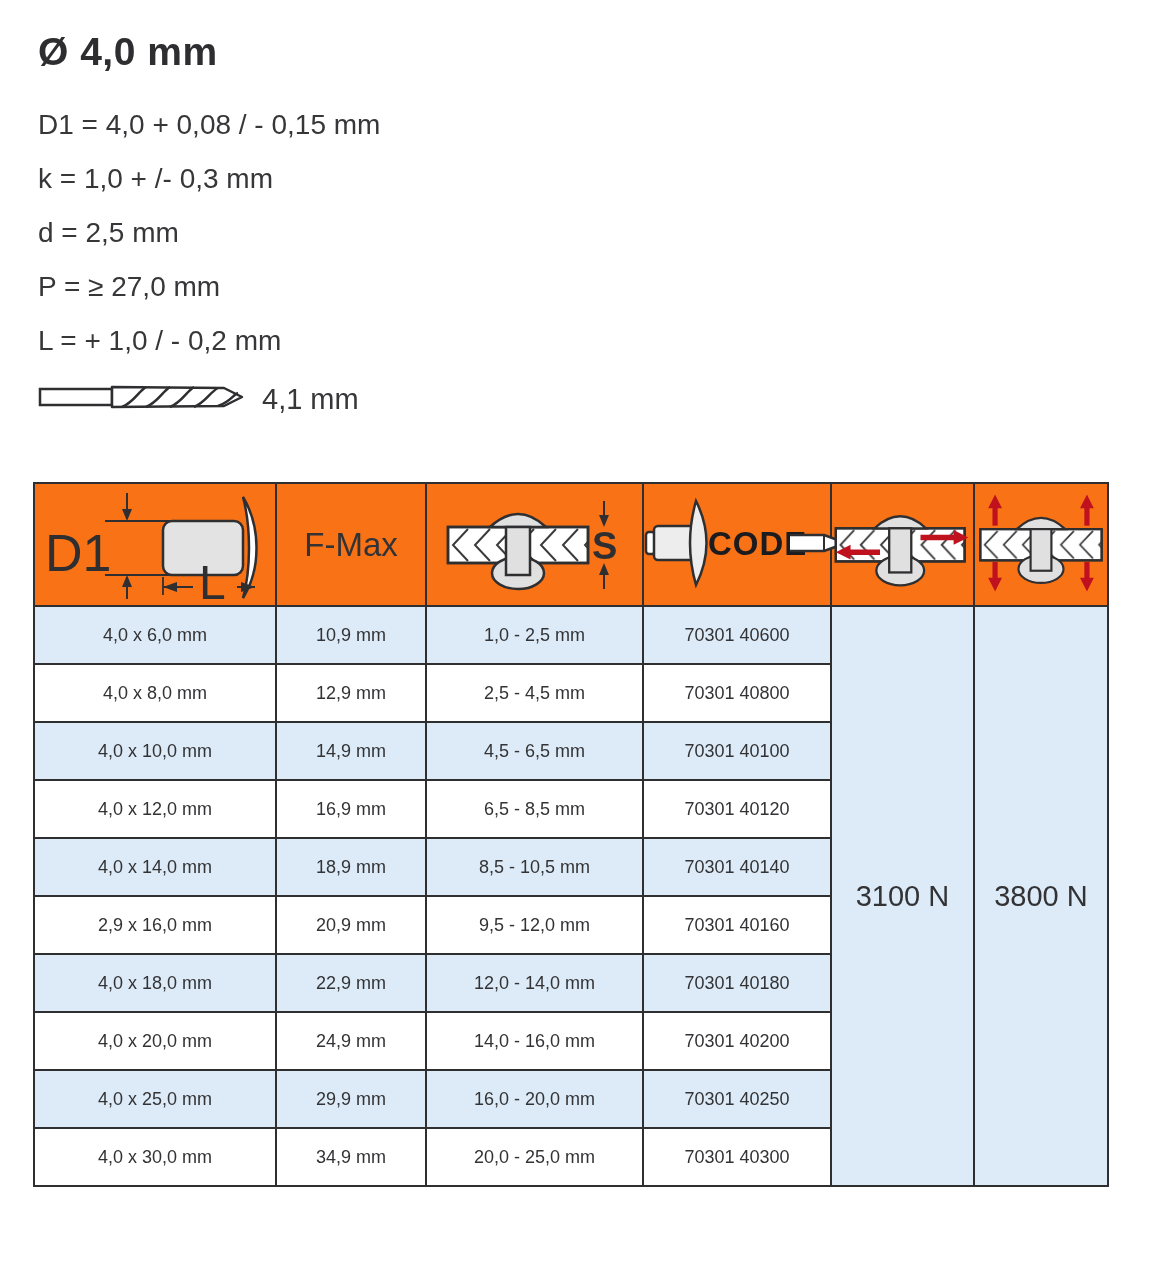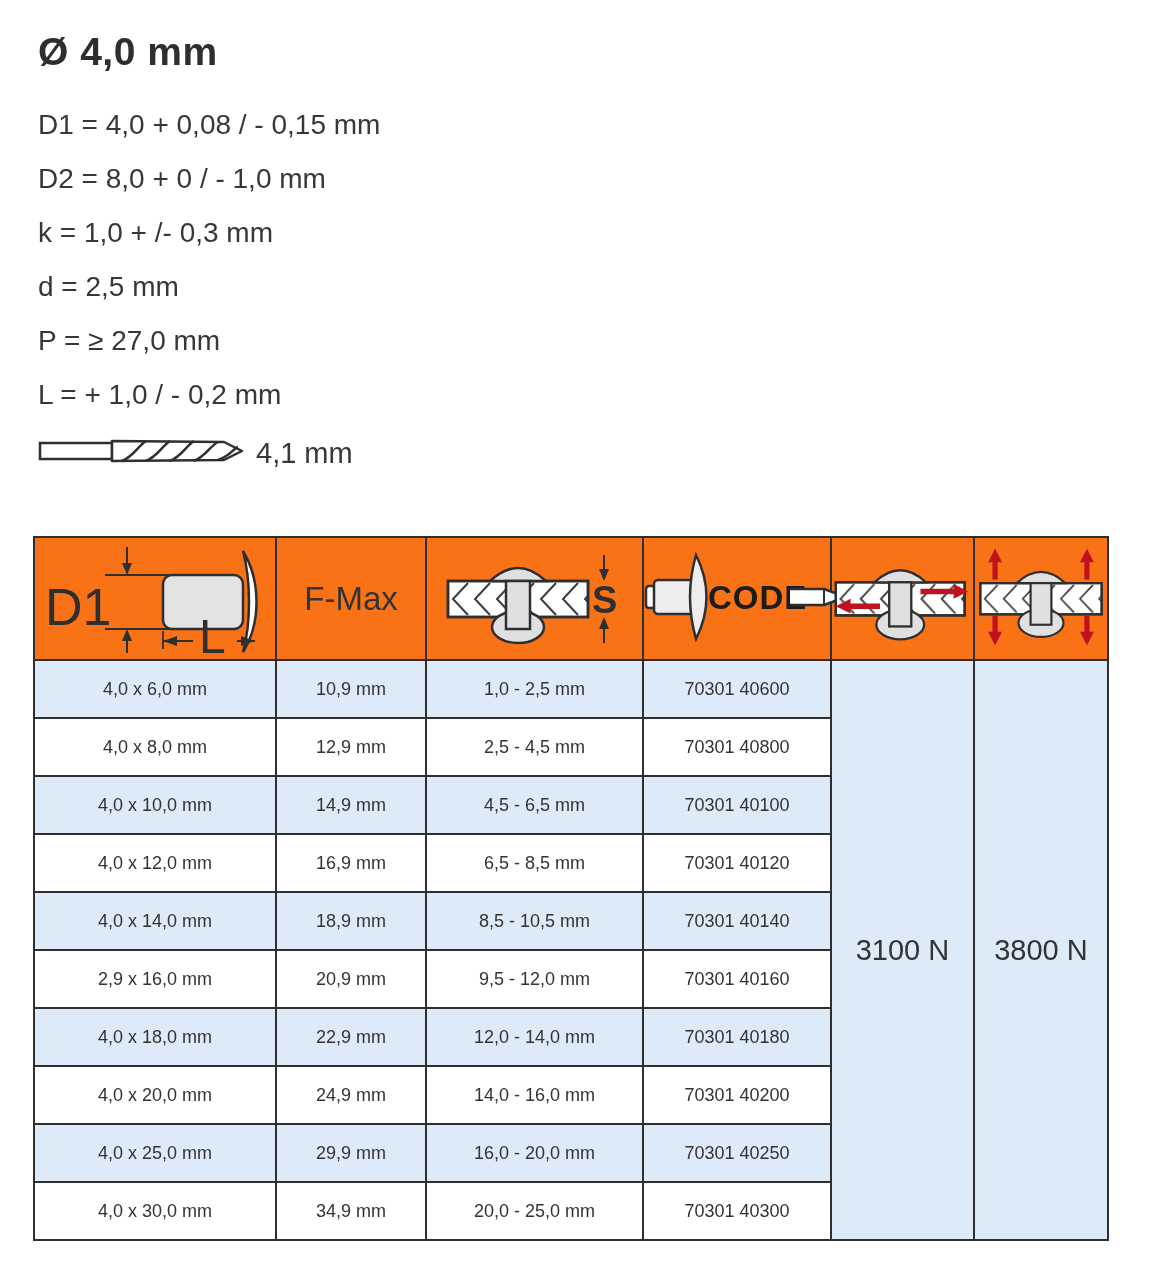--- a/index.html
+++ b/index.html
@@ -8,21 +8,21 @@
     width:1160px; height:1262px; background:#ffffff; position:relative;
     font-family:"Liberation Sans", sans-serif; color:#333333; overflow:hidden;
   }
   .content { padding:28px 0 0 33px; }
   .title {
     margin:2px 0 0 5px; font-size:39px; font-weight:bold; color:#2e2e31;
     letter-spacing:0.5px;
   }
   .specs { margin:24px 0 0 5px; list-style:none; padding:0; }
   .specs li { font-size:28px; line-height:54px; color:#37373a; white-space:pre; }
-  .drill-row { margin:8px 0 0 5px; display:flex; align-items:center; gap:10px; height:46px; }
+  .drill-row { margin:8px 0 0 5px; display:flex; align-items:center; gap:16px; height:46px; }
   .drill-label { font-size:29px; color:#37373a; }
 
   table.riv {
     margin-top:60px; border-collapse:collapse; width:1074px; table-layout:fixed;
   }
   table.riv th, table.riv td {
     border:2px solid #2f2f31; text-align:center; vertical-align:middle;
     padding:0; font-weight:normal;
   }
   thead tr { height:123px; background:#f97316; }
@@ -37,21 +37,20 @@
 </head>
 <body>
 
 <div class="page">
   <div class="content">
 
     <h1 class="title">Ø 4,0 mm</h1>
 
     <ul class="specs">
       <li>D1 = 4,0 + 0,08 / - 0,15 mm</li>
-      <li>D2 = 8,0 + 0 / - 1,0 mm</li>
       <li>k = 1,0 + /- 0,3 mm</li>
       <li>d = 2,5 mm</li>
       <li>P = ≥ 27,0 mm</li>
       <li>L = + 1,0 / - 0,2 mm</li>
     </ul>
 
     <div class="drill-row">
       <span>
         <svg width="208" height="42" viewBox="0 0 208 42">
           <rect x="2" y="13" width="72" height="16" fill="#ffffff" stroke="#2f2f31" stroke-width="2.5"></rect>

